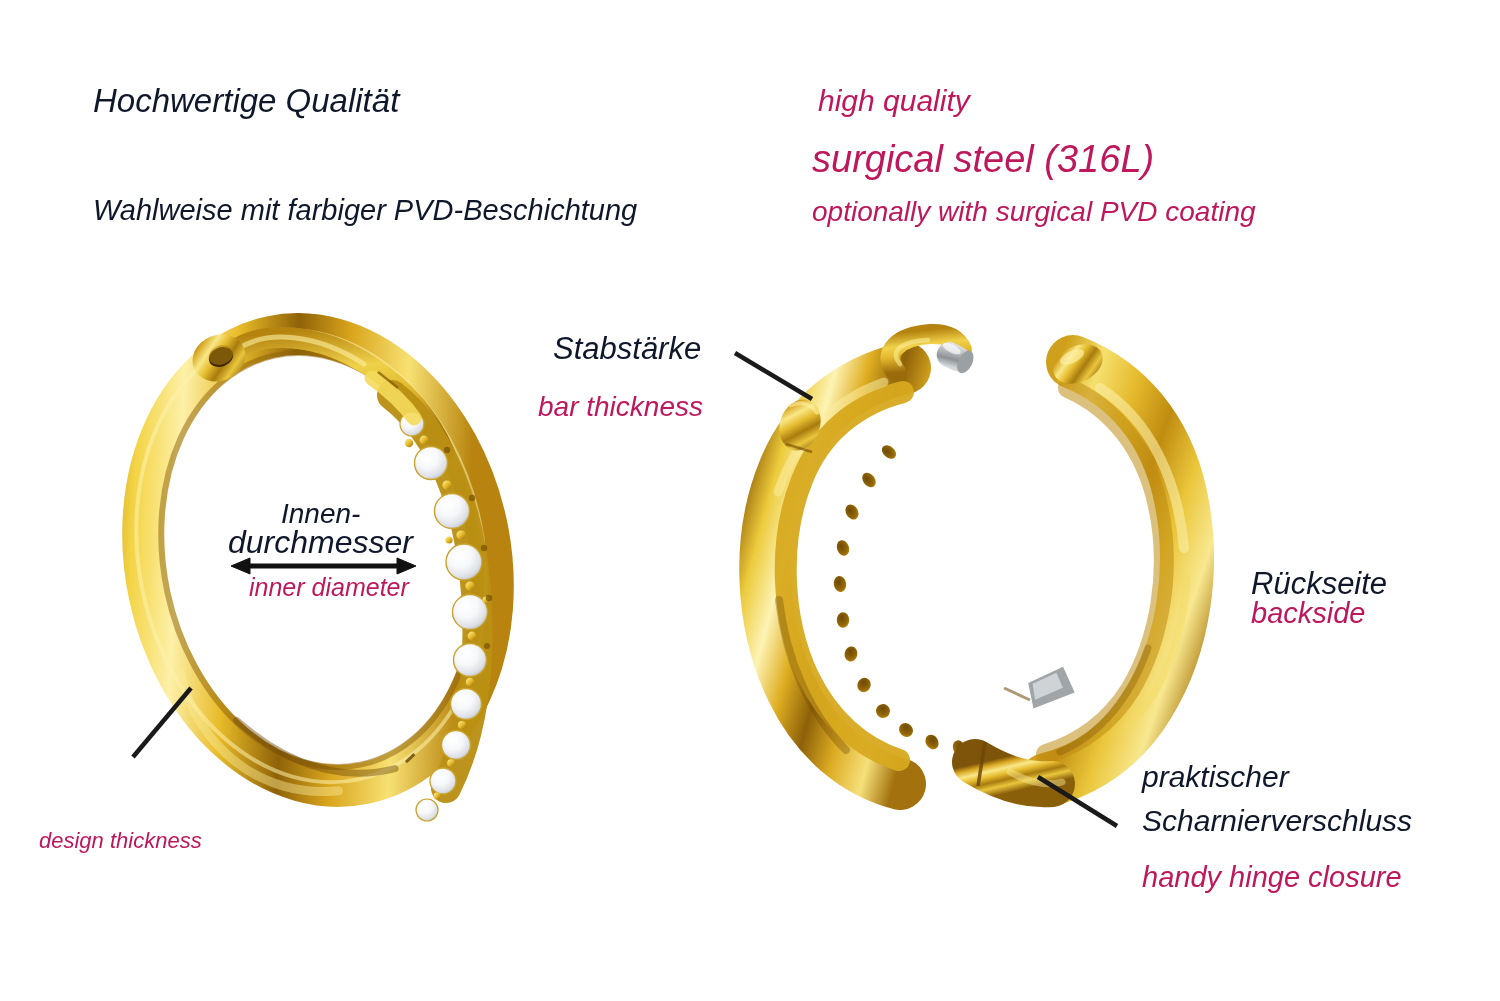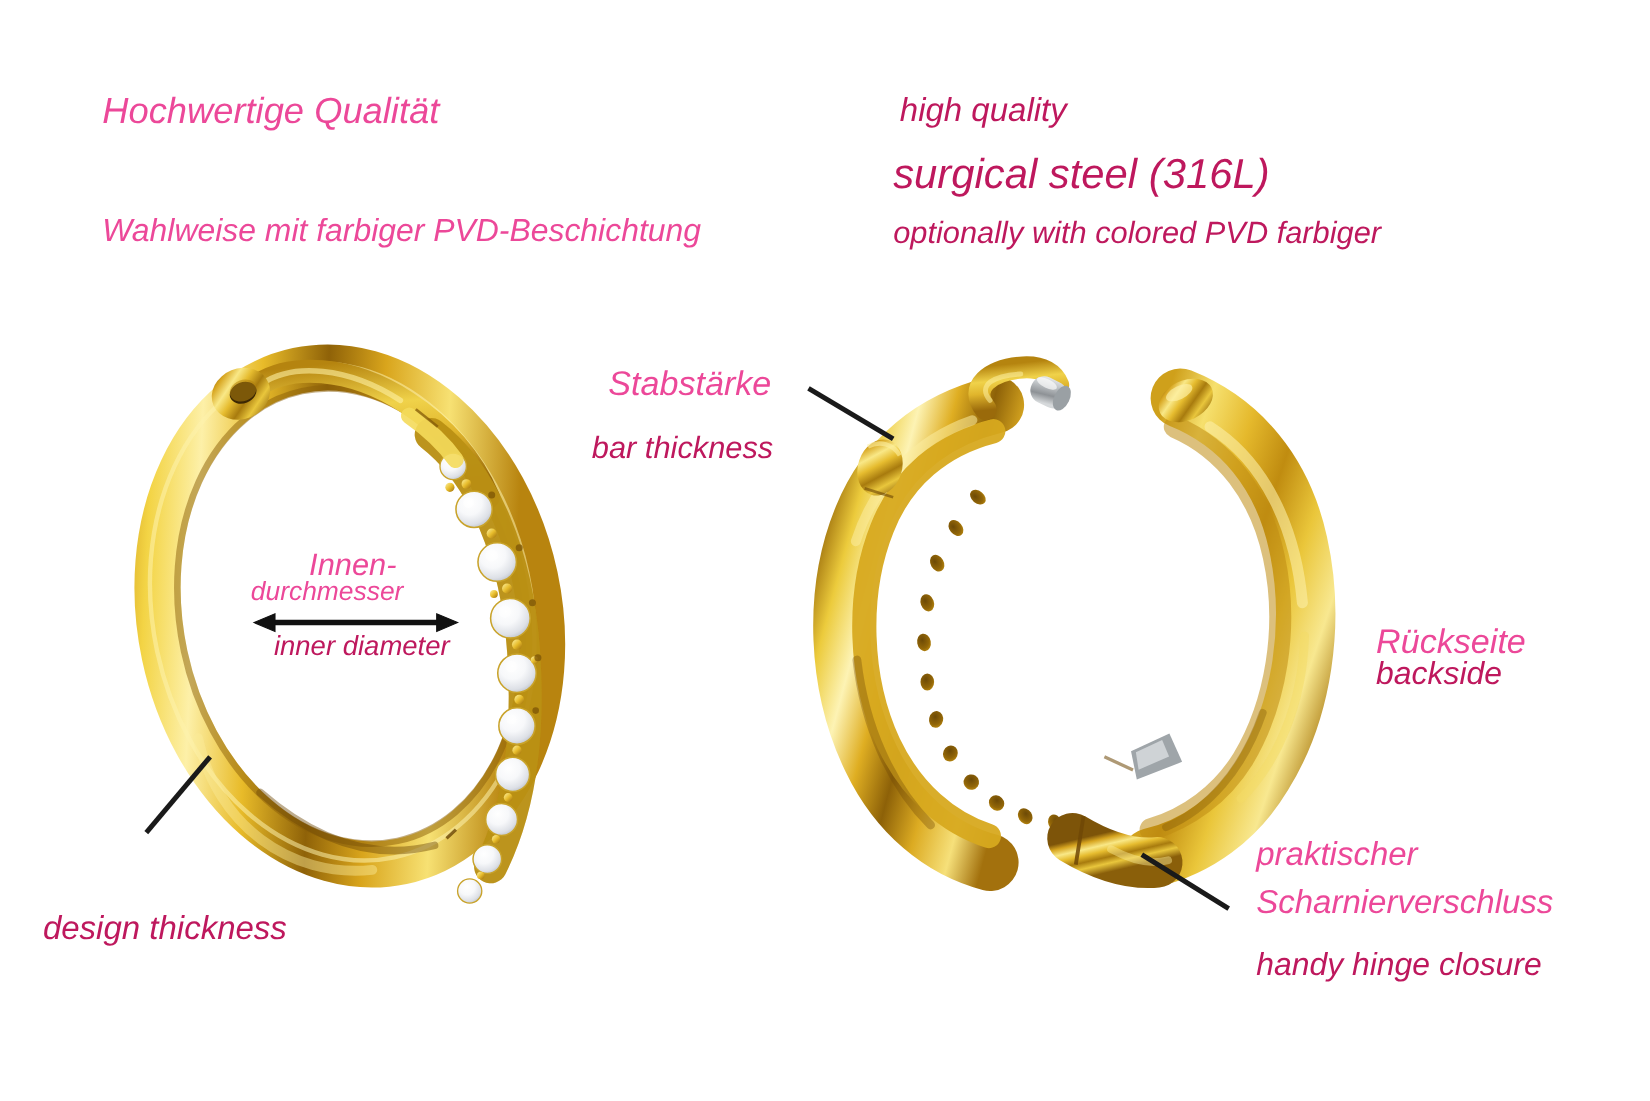--- a/index.html
+++ b/index.html
@@ -7,40 +7,40 @@
     width:1500px;height:1001px;
     background:#ffffff;
     font-family:"Liberation Sans","DejaVu Sans",sans-serif;
     overflow:hidden;
     position:relative;
   }
   .stage{position:absolute;left:0;top:0;width:1500px;height:1001px;}
 
   
   .txt{position:absolute;font-style:italic;white-space:nowrap;}
-  .de{color:#ec4899;}
+  .de{color:#0f172a;}
   .en{color:#be185d;}
 
   #hdr-de-1{left:93px;top:82px;font-size:33px;}
   #hdr-de-2{left:92px;top:132px;font-size:42px;letter-spacing:.2px;}
   #hdr-de-3{left:93px;top:194px;font-size:29px;}
 
   #hdr-en-1{left:818px;top:84px;font-size:30px;}
   #hdr-en-2{left:812px;top:138px;font-size:38px;}
   #hdr-en-3{left:812px;top:196px;font-size:28px;}
 
   #lbl-stab-de{left:553px;top:331px;font-size:31px;}
   #lbl-stab-en{left:538px;top:391px;font-size:28px;}
 
   #lbl-inner-de-1{left:281px;top:498px;font-size:28px;}
-  #lbl-inner-de-2{left:228px;top:524px;font-size:24px;}
+  #lbl-inner-de-2{left:228px;top:524px;font-size:32px;}
   #lbl-inner-en{left:249px;top:573px;font-size:25px;}
 
   #lbl-design-de{left:63px;top:779px;font-size:32px;}
-  #lbl-design-en{left:39px;top:828px;font-size:30px;text-align:right;}
+  #lbl-design-en{left:39px;top:828px;font-size:22px;text-align:right;}
 
   #lbl-back-de{left:1251px;top:546px;font-size:31px;margin-top:20px;}
   #lbl-back-en{left:1251px;top:597px;font-size:29px;}
 
   #lbl-hinge-de-1{left:1142px;top:760px;font-size:30px;}
   #lbl-hinge-de-2{left:1142px;top:804px;font-size:30px;}
   #lbl-hinge-en{left:1142px;top:861px;font-size:29px;}
 
   
   .overlay{position:absolute;left:0;top:0;width:1500px;height:1001px;pointer-events:none;}
@@ -313,21 +313,21 @@
       <polygon points="231,566 250,558 250,574"></polygon>
       <polygon points="416,566 397,558 397,574"></polygon>
     </g>
   </svg>
 
   <div class="txt de" id="hdr-de-1">Hochwertige Qualität</div>
   <div class="txt de" id="hdr-de-3">Wahlweise mit farbiger PVD-Beschichtung</div>
 
   <div class="txt en" id="hdr-en-1">high quality</div>
   <div class="txt en" id="hdr-en-2">surgical steel (316L)</div>
-  <div class="txt en" id="hdr-en-3">optionally with colored PVD farbiger</div>
+  <div class="txt en" id="hdr-en-3">optionally with surgical PVD coating</div>
 
   <div class="txt de" id="lbl-stab-de">Stabstärke</div>
   <div class="txt en" id="lbl-stab-en">bar thickness</div>
 
   <div class="txt de" id="lbl-inner-de-1">Innen-</div>
   <div class="txt de" id="lbl-inner-de-2">durchmesser</div>
   <div class="txt en" id="lbl-inner-en">inner diameter</div>
 
   <div class="txt en" id="lbl-design-en">design thickness</div>
 

